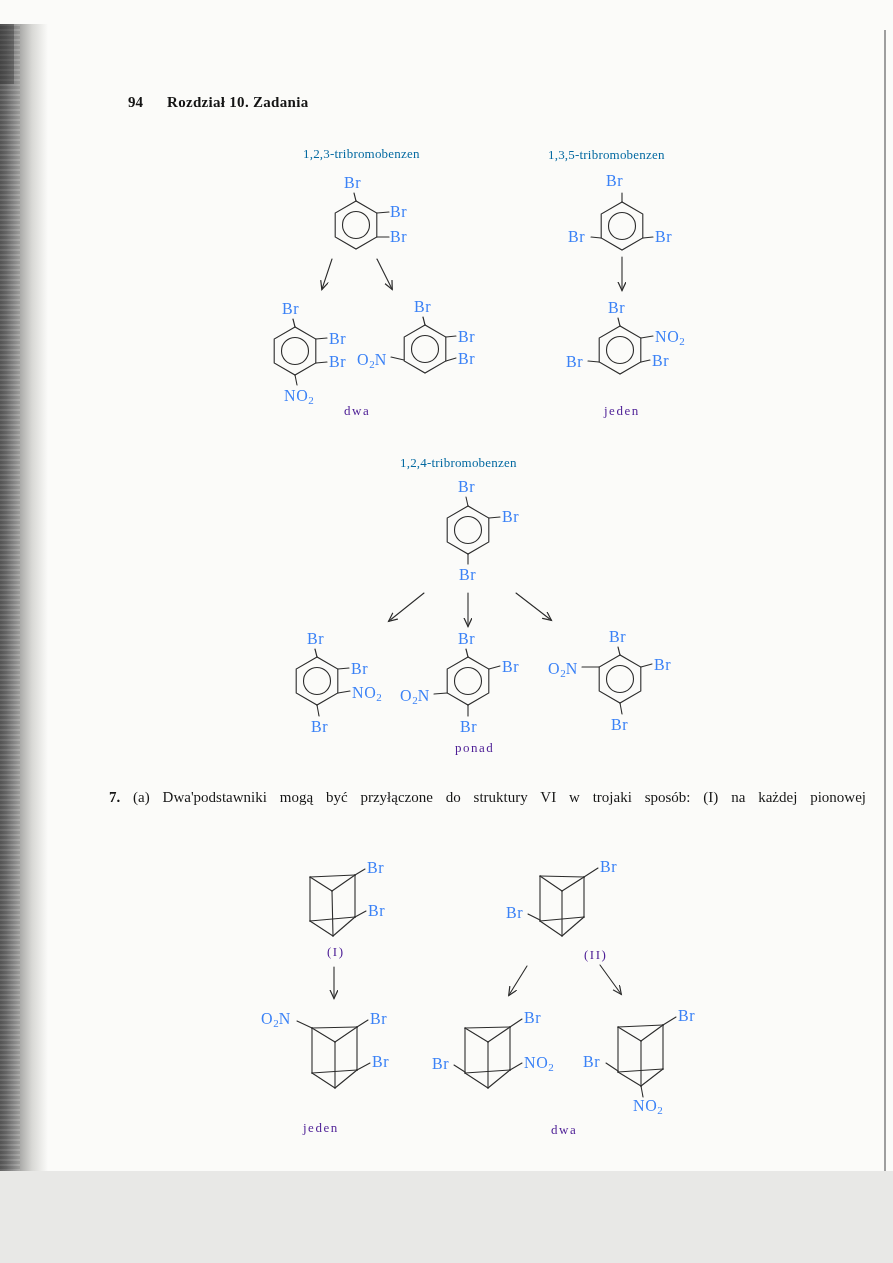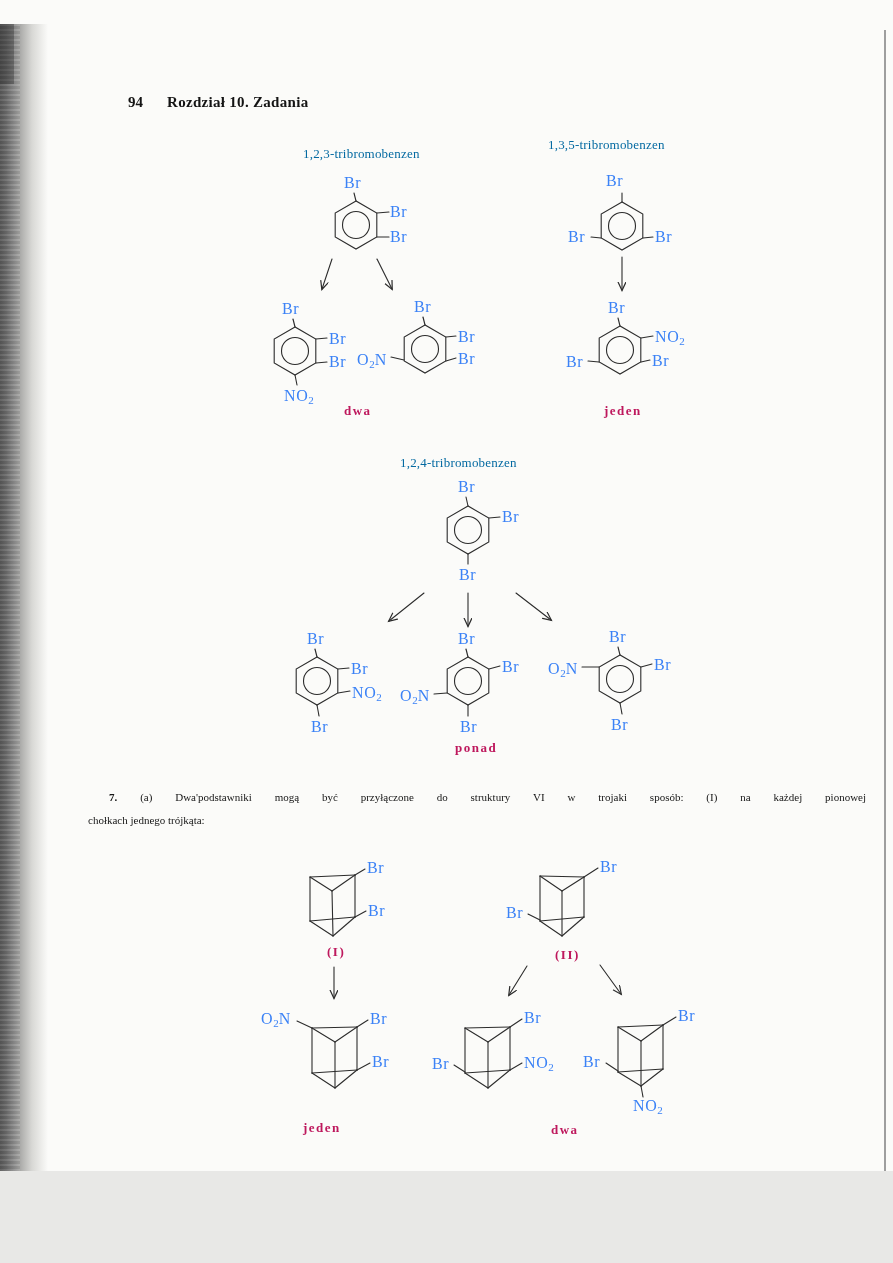--- a/index.html
+++ b/index.html
@@ -11,26 +11,26 @@
     background:linear-gradient(90deg,#595959 0,#6b6b6b 6px,#8a8a8a 13px,#b2b2b0 22px,#d8d8d5 32px,rgba(247,247,244,0) 48px); }
   .gutter-streaks { position:absolute; left:0; top:24px; bottom:0; width:20px;
     background:repeating-linear-gradient(180deg, rgba(255,255,255,0.07) 0 2px, rgba(0,0,0,0.07) 2px 5px); }
   .gutter-top { position:absolute; left:0; top:24px; width:14px; height:60px; background:rgba(40,40,40,0.35); }
   .edge-right { position:absolute; left:884px; top:30px; width:2px; height:1213px; background:#9e9e9e; }
 
   .header { position:absolute; left:128px; top:94px; font-size:15px; font-weight:bold; color:#141414; }
   .header .chap { margin-left:24px; letter-spacing:0.3px; }
 
   .title { position:absolute; font-size:13px; color:#0369a1; letter-spacing:0.2px; white-space:nowrap; }
-  .cap   { position:absolute; font-size:13px; color:#be185d; letter-spacing:1.5px; white-space:nowrap;font-weight:bold; }
+  .cap   { position:absolute; font-size:13px; color:#4c1d95; letter-spacing:1.5px; white-space:nowrap; }
 
   .chem  { position:absolute; font-size:16px; line-height:18px; color:#3b82f6; letter-spacing:0.6px; white-space:nowrap; }
   .chem sub { font-size:11px; vertical-align:-3px; letter-spacing:0; }
 
-  .para { position:absolute; left:88px; top:786px; width:778px; font-size:11px; color:#161616; }
+  .para { position:absolute; left:88px; top:786px; width:778px; font-size:15px; color:#161616; }
   .para .ln { line-height:22.5px; text-align:justify; text-align-last:justify; }
   .para .ln1 { text-indent:21px; }
   .para .ln3 { text-align-last:left; }
   .para .num { font-weight:bold; }
 
   svg.art { position:absolute; left:0; top:0; }
   .art line, .art polygon, .art circle, .art path { stroke:#2c2c2c; stroke-width:1.1; fill:none; stroke-linecap:round; }
 </style>
 </head>
 <body>
@@ -223,29 +223,28 @@
       <span class="chem" style="left: 372px; top: 1053px;">Br</span>
       <span class="chem" style="left: 524px; top: 1009px;">Br</span>
       <span class="chem" style="left: 432px; top: 1055px;">Br</span>
       <span class="chem" style="left: 524px; top: 1054px;"><span>NO</span><sub>2</sub></span>
       <span class="chem" style="left: 678px; top: 1007px;">Br</span>
       <span class="chem" style="left: 583px; top: 1053px;">Br</span>
       <span class="chem" style="left: 633px; top: 1097px;"><span>NO</span><sub>2</sub></span>
     </div>
 
   <div class="title" style="left:303px;top:146px">1,2,3-tribromobenzen</div>
-  <div class="title" style="left:548px;top:137px">1,3,5-tribromobenzen</div>
+  <div class="title" style="left:548px;top:147px">1,3,5-tribromobenzen</div>
   <div class="title" style="left:400px;top:455px">1,2,4-tribromobenzen</div>
 
   <div class="cap" style="left:344px;top:403px">dwa</div>
   <div class="cap" style="left:604px;top:403px">jeden</div>
   <div class="cap" style="left:455px;top:740px">ponad</div>
   <div class="cap" style="left:327px;top:944px">(I)</div>
-  <div class="cap" style="left:555px;top:947px">(II)</div>
+  <div class="cap" style="left:584px;top:947px">(II)</div>
   <div class="cap" style="left:303px;top:1120px">jeden</div>
   <div class="cap" style="left:551px;top:1122px">dwa</div>
 
   <div class="para">
     <div class="ln ln1"><span class="num">7.</span> <span>(a) Dwa'podstawniki mogą być przyłączone do struktury VI w trojaki sposób: (I) na każdej pionowej</span></div>
-    <div class="ln ln3">chołkach jednego trójkąta:</div>
   </div>
 
 </div>
 
 </body></html>

